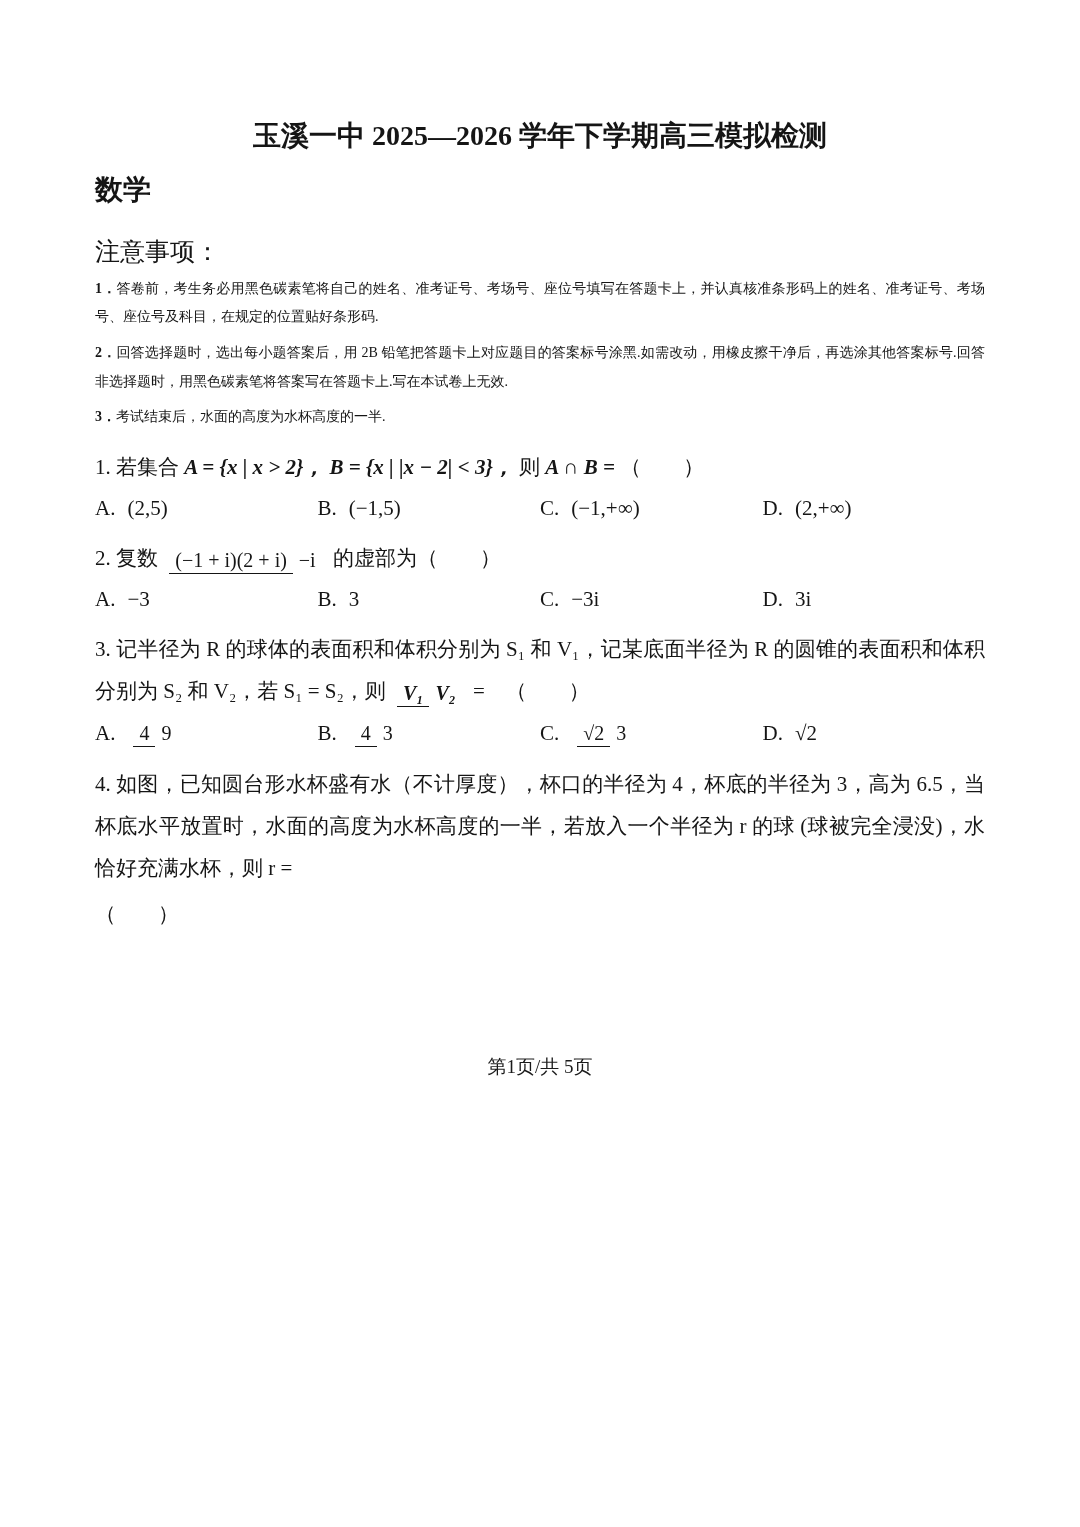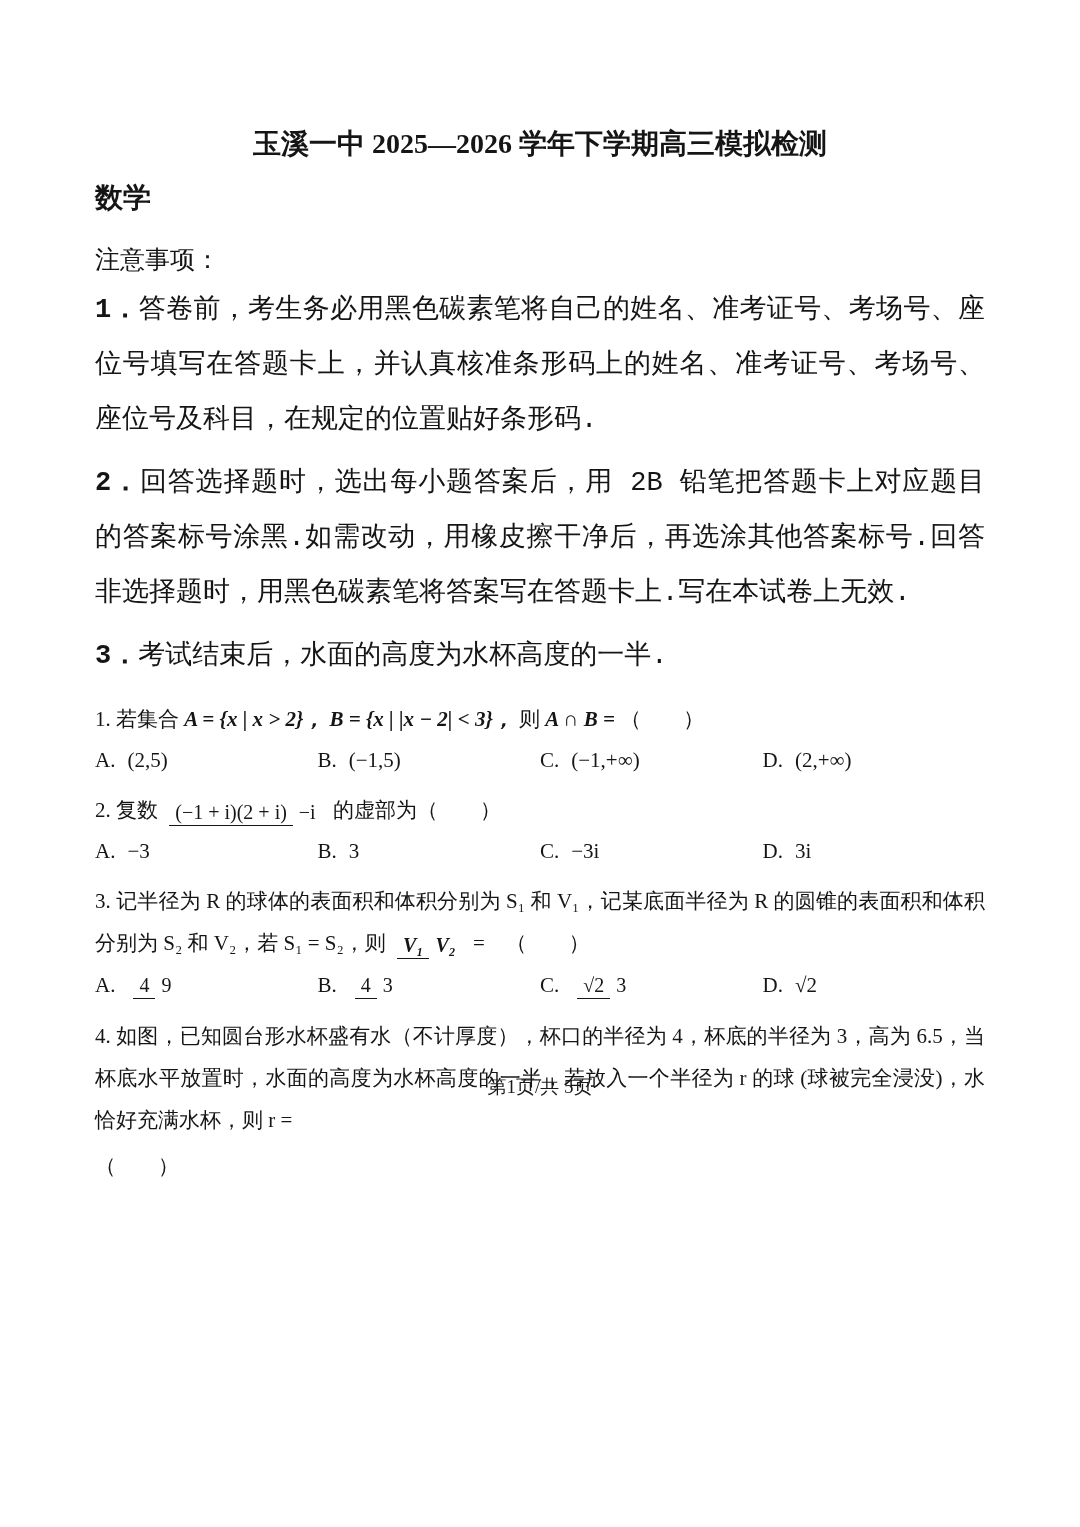--- a/index.html
+++ b/index.html
@@ -1,20 +1,20 @@
 <!DOCTYPE html>
 <html><head>
 <meta charset="utf-8">
 <style>
   * { box-sizing: border-box; }
   html, body { margin: 0; padding: 0; background: #ffffff; }
   .page {
     width: 1080px;
     height: 1180px;
-    margin: 12px auto;
+    margin: 4px auto;
     background: #ffffff;
     color: #151515;
     position: relative;
     padding: 112px 95px 0 95px;
     font-family: "Liberation Serif", "DejaVu Serif", serif;
     overflow: hidden;
   }
   .title {
     text-align: center;
     font-size: 28px;
@@ -27,25 +27,24 @@
     font-size: 28px;
     font-weight: 700;
     margin: 14px 0 0 0;
   }
   .notice-head {
     font-size: 25px;
     font-weight: 400;
     margin-top: 26px;
   }
   .para {
-    font-size: 27px;
+    font-size: 14px;
     line-height: 2.05;
     margin: 7px 0;
     text-align: justify;
-    font-family: Liberation Mono, monospace;
   }
   .bold { font-weight: 700; }
   .stem {
     font-size: 21px;
     line-height: 2.0;
     margin: 14px 0 4px 0;
     text-align: justify;
   }
   .mi { font-style: italic; font-weight: bold; }
   .options {
@@ -80,21 +79,21 @@
   }
   .paren-line {
     font-size: 21px;
     line-height: 2.0;
     margin: 2px 0 0 0;
   }
   .footer {
     position: absolute;
     left: 0;
     right: 0;
-    bottom: 92px;
+    bottom: 104px;
     text-align: center;
     font-size: 19px;
     color: #1a1a1a;
   }
 </style>
 </head>
 <body>
 
 <div class="page">
 

